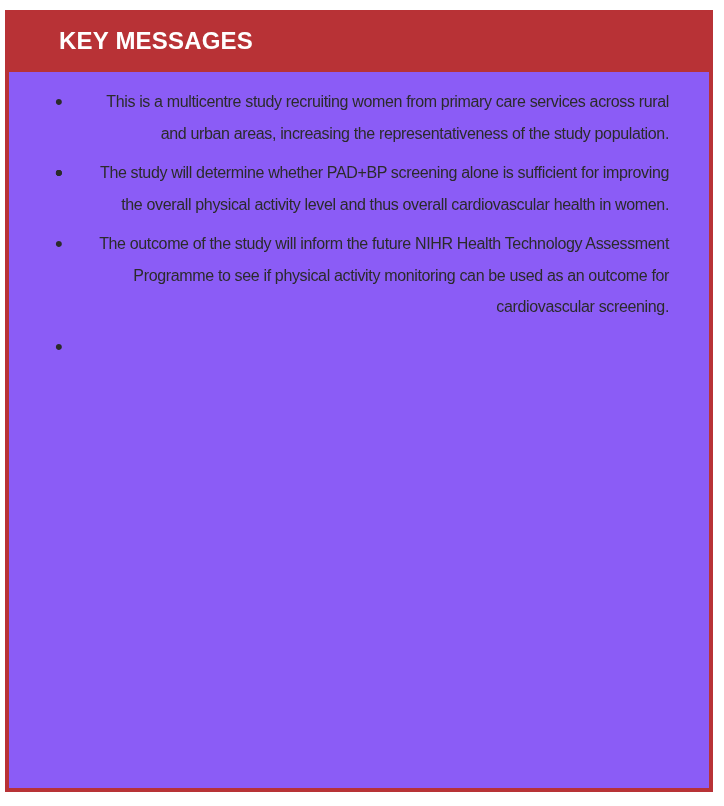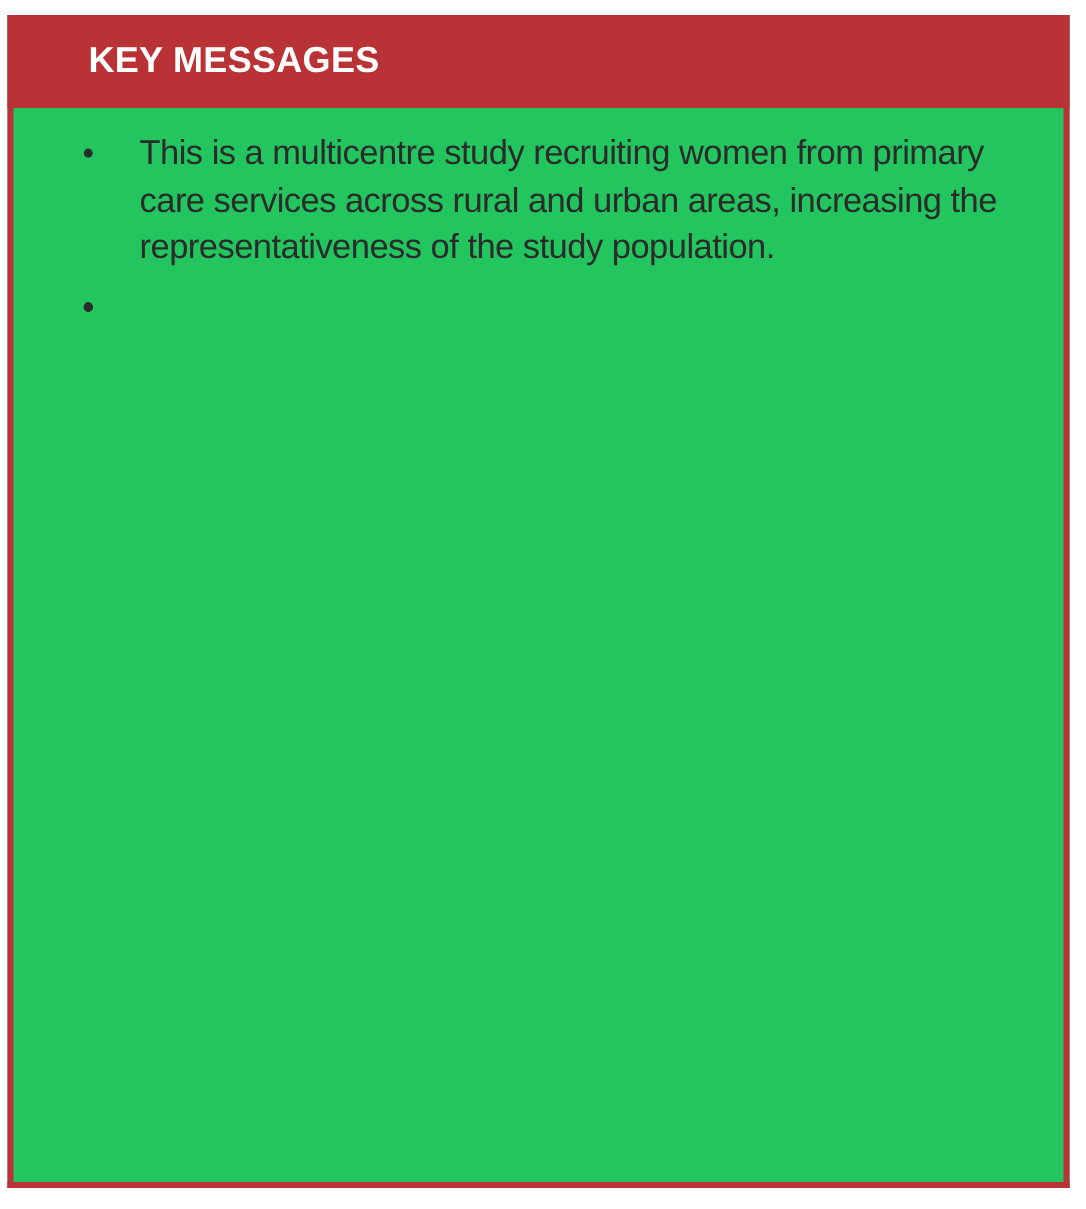--- a/index.html
+++ b/index.html
@@ -1,36 +1,36 @@
 <!DOCTYPE html>
 <html><head>
 <meta charset="utf-8">
 <style>
   html, body { margin: 0; padding: 0; background: #ffffff; }
   body { width: 724px; height: 806px; position: relative; overflow: hidden; }
   .box {
     position: absolute; left: 5px; top: 10px; width: 700px; height: 778px;
-    border: 4px solid #b83236; border-top: none; background: #22c55e;
+    border: 4px solid #b83236; border-top: none; background: #8b5cf6; text-align: right;
   }
   .header {
     background: #b83236; height: 62px; margin: 0 -4px; padding-left: 54px;
     display: flex; align-items: center;
   }
   .header-title {
     color: #ffffff; font-family: "Liberation Sans", sans-serif; font-weight: bold;
     font-size: 24px; letter-spacing: 0.2px;
   }
   ul.messages { list-style: none; margin: 0; padding: 14px 0 0 0; }
   li.msg { position: relative; padding-left: 84px; margin-bottom: 8px; }
   .bullet {
     position: absolute; left: 46px; top: 0; font-family: "Liberation Sans", sans-serif;
     font-size: 22px; line-height: 31.5px; color: #2b2b2b;
   }
   .msg-text {
-    font-family: "Liberation Sans", sans-serif; font-size: 23px; line-height: 31.5px;
+    font-family: "Liberation Sans", sans-serif; font-size: 16px; line-height: 31.5px;
     color: #2b2b2b; letter-spacing: -0.35px; padding-right: 40px; display: block;
   }
 </style>
 </head>
 <body>
 
 <div class="box">
   <div class="header">
     <span class="header-title">KEY MESSAGES</span>
   </div>
@@ -40,21 +40,23 @@
       <span class="msg-text">This is a multicentre study recruiting women from primary care services across rural and urban areas, increasing the representativeness of the study population.</span>
     </li>
     <li class="msg">
       <span class="bullet">•</span>
     </li>
     <li class="msg">
       <span class="bullet">•</span>
     </li>
     <li class="msg">
       <span class="bullet">•</span>
+      <span class="msg-text">The study will determine whether PAD+BP screening alone is sufficient for improving the overall physical activity level and thus overall cardiovascular health in women.</span>
     </li>
     <li class="msg">
       <span class="bullet">•</span>
+      <span class="msg-text">The outcome of the study will inform the future NIHR Health Technology Assessment Programme to see if physical activity monitoring can be used as an outcome for cardiovascular screening.</span>
     </li>
     <li class="msg">
       <span class="bullet">•</span>
     </li>
   </ul>
 </div>
 
 </body></html>

